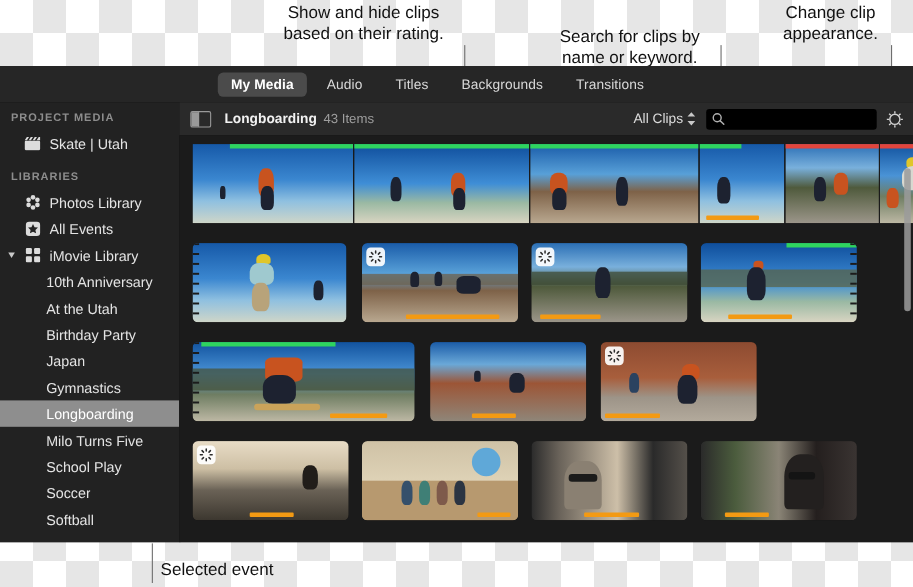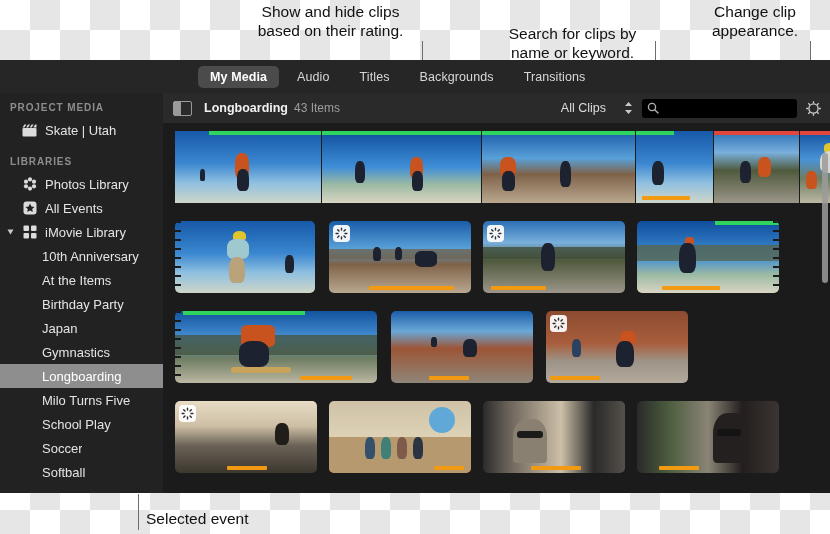--- a/index.html
+++ b/index.html
@@ -95,21 +95,21 @@
   }
   .panebtn{
     width:19px;height:15px;margin-left:10px;margin-right:12px;
     border:1px solid #9a9a9a;border-radius:2px;
     display:flex;flex:none;box-sizing:border-box;
   }
   .panebtn i{display:block;width:6px;background:#9a9a9a;border-right:1px solid #9a9a9a;}
   .evt-name{font-size:12.5px;color:#f2f2f2;font-weight:bold;}
   .evt-count{font-size:12px;color:#9e9e9e;margin-left:6px;text-align:right;}
   .spacer{flex:1;}
-  .allclips{font-size:12.5px;color:#dcdcdc;margin-right:18px;}
+  .allclips{font-size:12.5px;color:#dcdcdc;margin-right:3px;}
   .stepper{
     display:flex;flex-direction:column;gap:2px;margin-right:9px;color:#c9c9c9;
     font-size:7px;line-height:6px;
   }
   .srch{
     width:155px;height:19px;background:#000;border-radius:3px;
     display:flex;align-items:center;padding:0 5px;box-sizing:border-box;
     margin-right:8px;
   }
   .srch svg{opacity:.85;}
@@ -264,21 +264,21 @@
             </svg>
           </span>
           <span class="lbl">iMovie Library</span>
         </div>
       </div>
 
       <div class="srow child">
         <span class="lbl">10th Anniversary</span>
         </div>
       <div class="srow child">
-        <span class="lbl">At the Items</span>
+        <span class="lbl">At the Utah</span>
         </div>
       <div class="srow child">
         <span class="lbl">Birthday Party</span>
         </div>
       <div class="srow child">
         <span class="lbl">Japan</span>
         </div>
       <div class="srow child">
         <span class="lbl">Gymnastics</span>
         </div>

